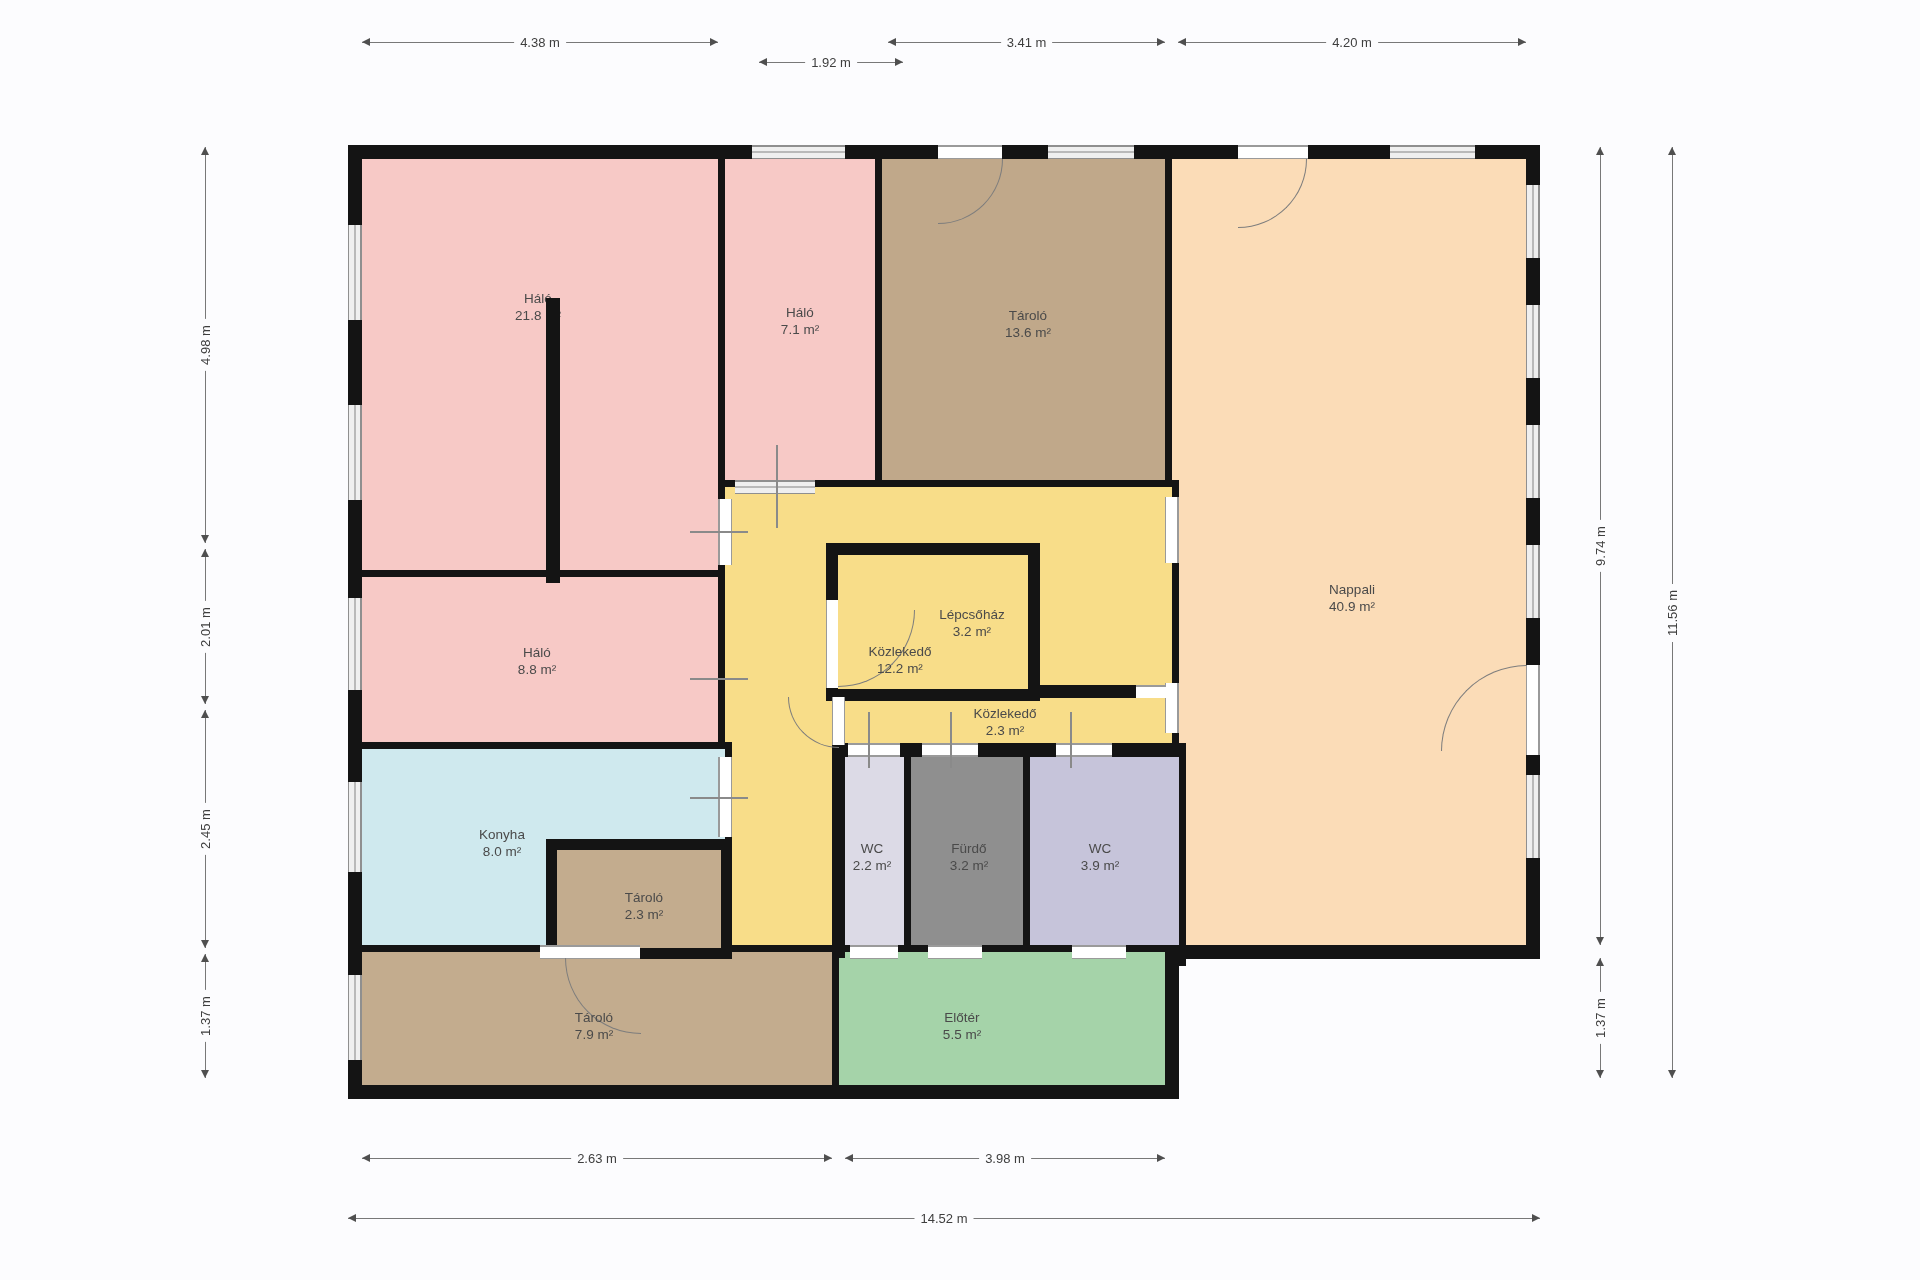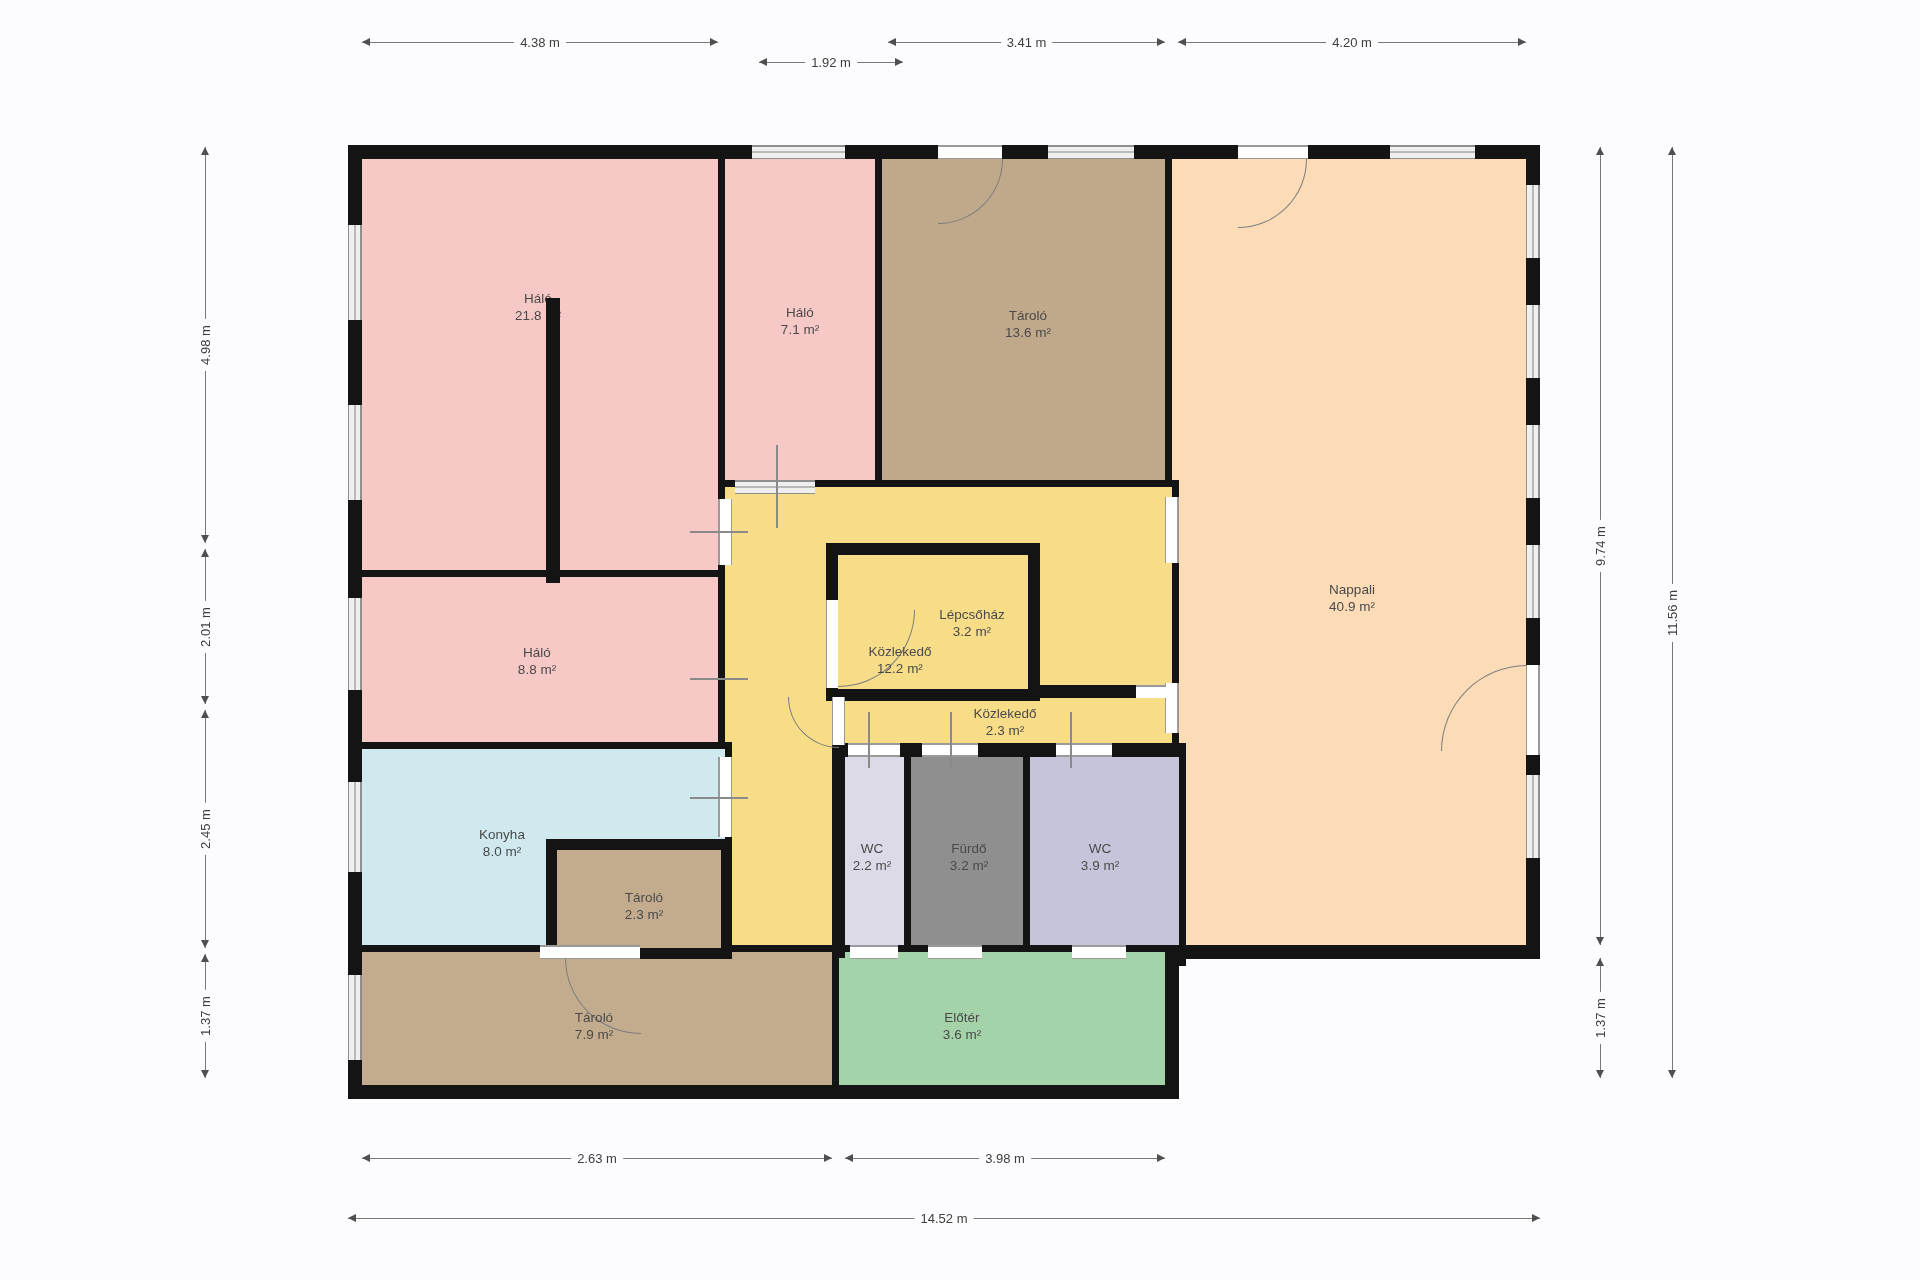--- a/index.html
+++ b/index.html
@@ -174,21 +174,21 @@
   <div class="rlabel" style="left:1100px;top:857px;">
     <span>WC</span>
     <span>3.9 m²</span>
   </div>
   <div class="rlabel" style="left:594px;top:1026px;">
     <span>Tároló</span>
     <span>7.9 m²</span>
   </div>
   <div class="rlabel" style="left:962px;top:1026px;">
     <span>Előtér</span>
-    <span>3.6 m²</span>
+    <span>5.5 m²</span>
   </div>
 
   <div class="dh" style="left:362px;top:42px;width:356px;">
       <span>4.38 m</span>
     </div>
   <div class="dh" style="left:759px;top:42px;width:144px;margin-top:20px;">
       <span>1.92 m</span>
     </div>
   <div class="dh" style="left:888px;top:42px;width:277px;">
       <span>3.41 m</span>

